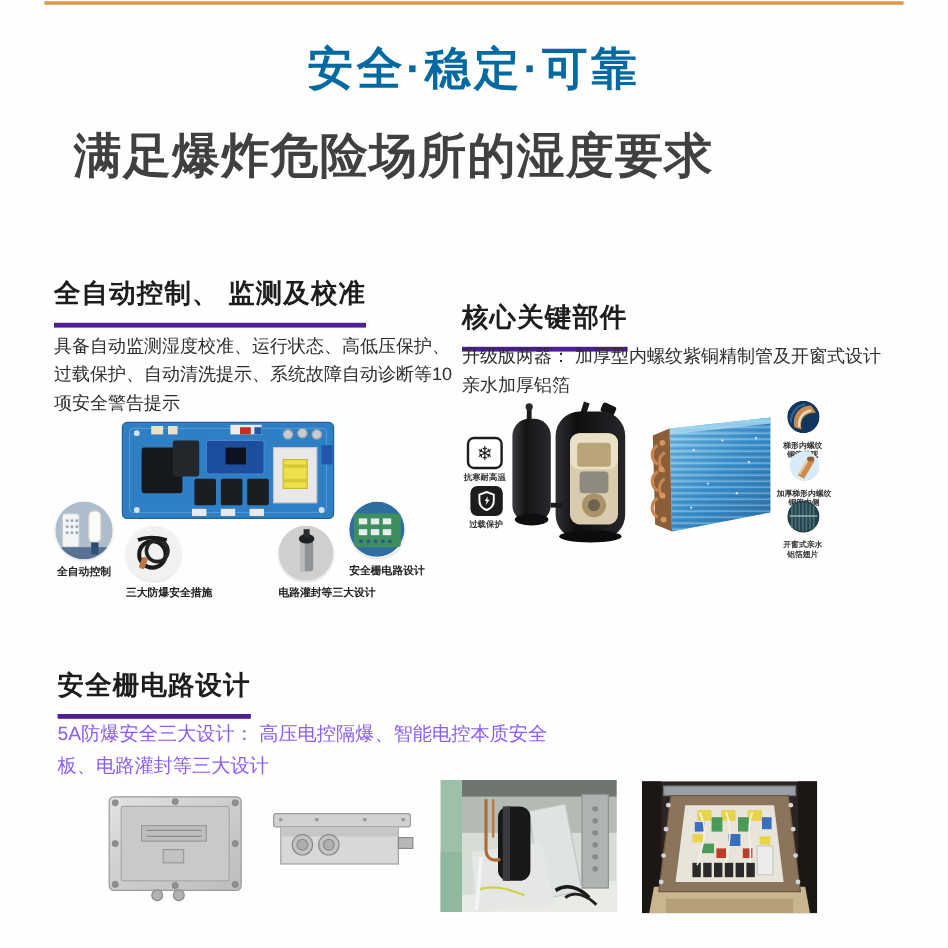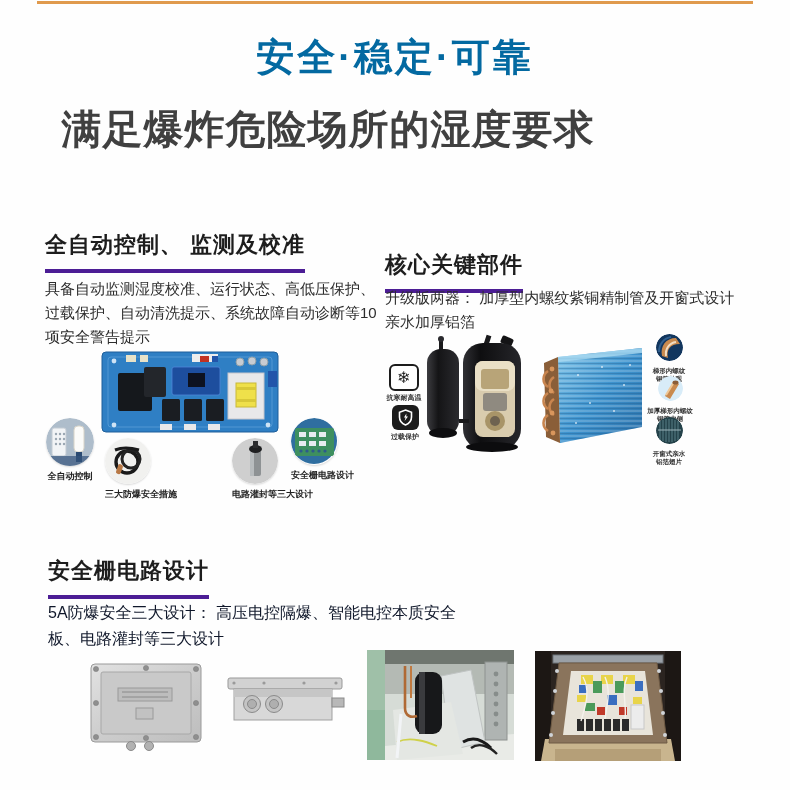--- a/index.html
+++ b/index.html
@@ -56,21 +56,21 @@
     width:27px; height:25px; margin:0 auto; background:#1c1c1c; border-radius:6px;
     display:flex; align-items:center; justify-content:center;
   }
 
   
   .mini { text-align:center; width:58px; }
   .mini .cap { display:block; font-size:6.5px; font-weight:700; color:#333; line-height:8px; margin-top:2px; white-space:nowrap; }
 
   
   .bottom-head { left:48px; top:556px; width:212px; }
-  .bottom-body { left:48px; top:600px; width:424px; font-size:16px; line-height:26px; color:#0f172a; }
+  .bottom-body { left:48px; top:600px; width:424px; font-size:16px; line-height:26px; color:#8b5cf6; }
 
   figure { display:block; }
 </style>
 </head>
 <body>
 
 <div class="page">
 
   <div class="abs gold-line"></div>
 

